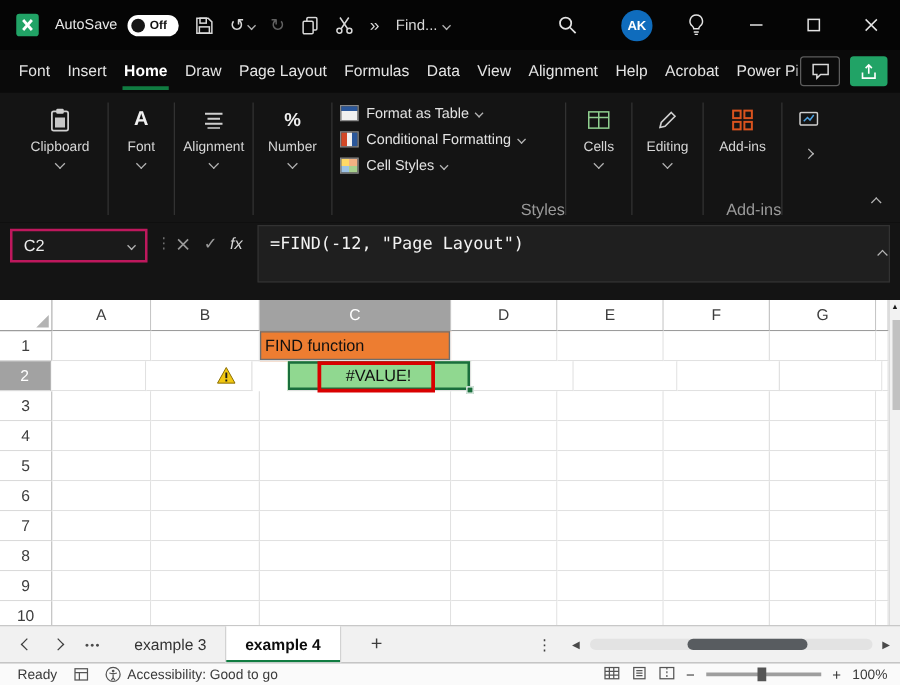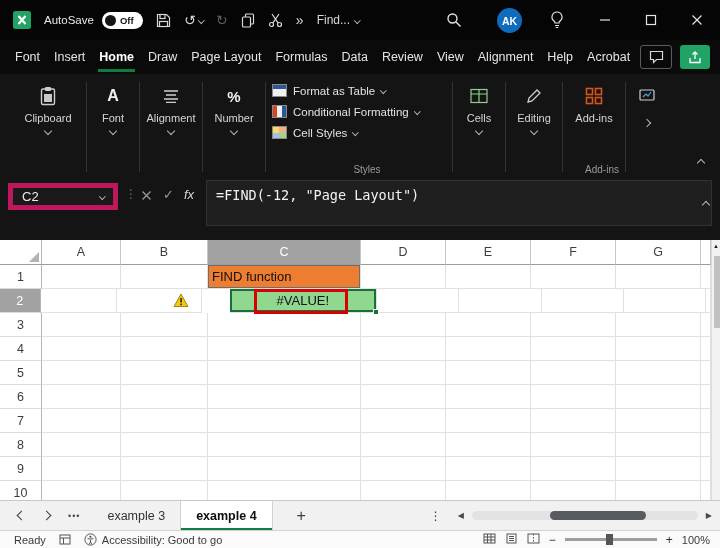--- a/index.html
+++ b/index.html
@@ -40,32 +40,32 @@
 .sharebtn{width:30px;height:24px;border-radius:3px;background:var(--share,#21A366);display:flex;align-items:center;justify-content:center;}
 
 .ribbon{top:74px;height:104px;background:#141414;display:flex;align-items:stretch;padding:0 4px 0 10px;}
 .rgroup{display:flex;flex-direction:column;align-items:center;padding-top:10px;position:relative;}
 .w-clip{width:76px;}.w-font{width:52px;}.w-align{width:62px;}.w-num{width:62px;}
 .w-styles{width:186px;align-items:flex-start;padding-left:6px;}
 .w-cells{width:52px;}.w-edit{width:56px;}.w-add{width:62px;}.w-part{width:42px;}
 .bigbtn{display:flex;flex-direction:column;align-items:center;gap:4px;cursor:pointer;}
 .bigicon{height:24px;display:flex;align-items:center;justify-content:center;color:#f0f0f0;font-weight:700;}
 .blabel{font-size:11px;color:#d6d6d6;}
-.groupname{position:absolute;bottom:3px;left:16px;right:0;text-align:center;font-size:10px;color:#9a9a9a;}
+.groupname{position:absolute;bottom:3px;left:16px;right:0;text-align:right;font-size:13px;color:#9a9a9a;}
 .rdiv{width:1px;background:#323232;margin:8px 0 6px;}
 .styles-rows{display:flex;flex-direction:column;gap:8px;}
 .srow{display:flex;align-items:center;gap:6px;font-size:11.5px;color:#e2e2e2;cursor:pointer;}
 .sicon{width:15px;height:13px;border:1px solid #8a8a8a;}
 .ic-cf{background:linear-gradient(90deg,#d24726 33%,#f0f0f0 33%,#f0f0f0 66%,#2b579a 66%);}
 .ic-ft{background:linear-gradient(180deg,#2b579a 35%,#f0f0f0 35%);}
 .ic-cs{background:conic-gradient(#f4b183 0 25%,#a9d18e 0 50%,#9dc3e6 0 75%,#ffd966 0);}
 .collapse{position:absolute;right:16px;bottom:8px;cursor:pointer;}
 
 .formulabar{top:178px;height:62px;background:#141414;}
-.namebox{position:absolute;left:8px;top:5px;width:110px;height:27px;border:5px solid #be185d;background:#1a1a1a;display:flex;align-items:center;color:#ececec;font-size:13px;padding:0 9px;}
+.namebox{position:absolute;left:8px;top:5px;width:110px;height:27px;border:2px solid #be185d;background:#1a1a1a;display:flex;align-items:center;color:#ececec;font-size:13px;padding:0 9px;}
 .namebox .chev{margin-left:auto;}
 .fb-sep{position:absolute;left:125px;top:9px;color:#6e6e6e;font-size:12px;}
 .fb-x{position:absolute;left:141px;top:12px;display:flex;}
 .fb-ok{position:absolute;left:163px;top:9px;color:#9a9a9a;font-size:13px;}
 .fb-fx{position:absolute;left:184px;top:9px;color:#d6d6d6;font-size:13px;font-style:italic;}
 .fxinput{position:absolute;left:206px;top:2px;width:506px;height:46px;background:#1f1f1f;border:1px solid #323232;color:#f2f2f2;font-family:"DejaVu Sans Mono","Liberation Mono",monospace;font-size:13.5px;padding:6px 9px;}
 .fb-collapse{position:absolute;right:11px;top:16px;}
 
 .sheetwrap{top:240px;height:260px;background:#fff;overflow:hidden;}
 #sheet{width:711px;}
@@ -192,21 +192,20 @@
 
 <div class="band menubar">
   <div class="menu-tabs" id="menu-tabs">
       <span class="mtab">Font</span>
       <span class="mtab">Insert</span>
       <span class="mtab active">Home</span>
       <span class="mtab">Draw</span>
       <span class="mtab">Page Layout</span>
       <span class="mtab">Formulas</span>
       <span class="mtab">Data</span>
-      <span class="mtab">Review</span>
       <span class="mtab">View</span>
       <span class="mtab">Alignment</span>
       <span class="mtab">Help</span>
       <span class="mtab">Acrobat</span>
       <span class="mtab">Power Pivot</span>
     </div>
 </div>
 <div class="mb-right">
   <span class="commentbtn">
     <svg width="15" height="14" viewBox="0 0 15 14" fill="none" stroke="#d9d9d9" stroke-width="1.2">

